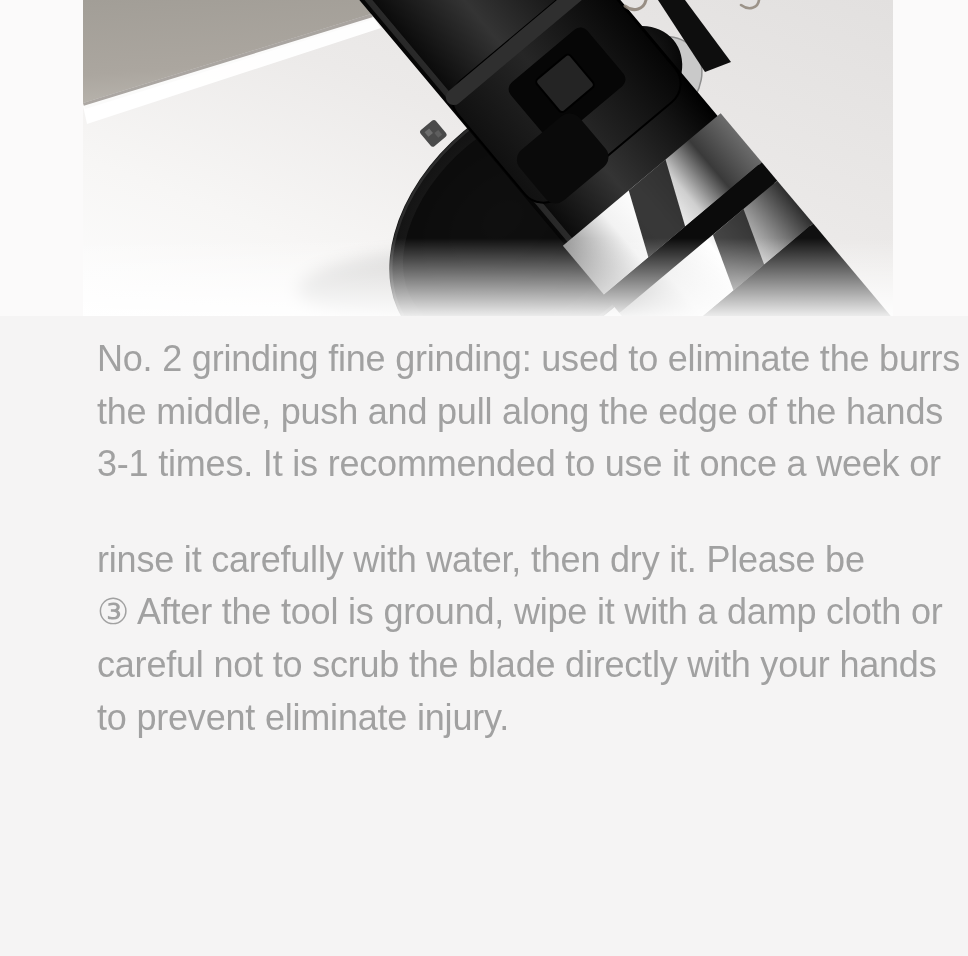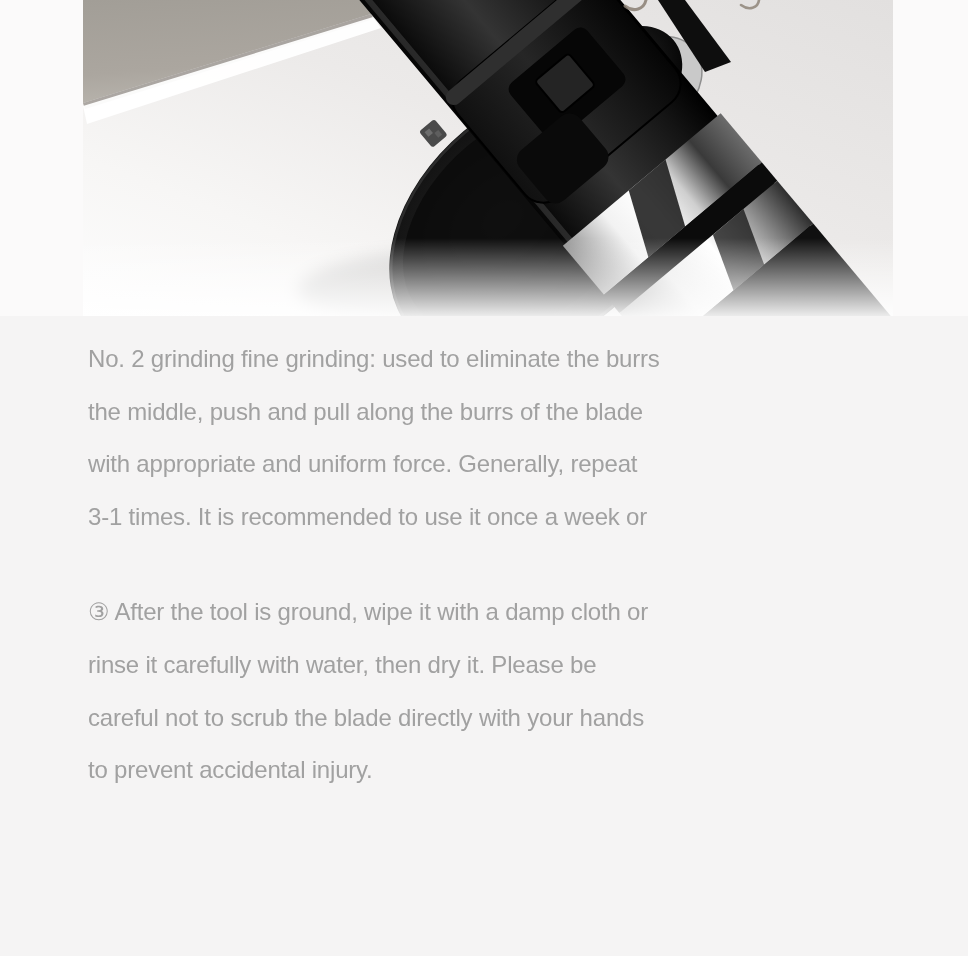--- a/index.html
+++ b/index.html
@@ -12,26 +12,27 @@
   .photo-wrap{
     position:relative;width:968px;height:316px;background:#fbfafa;
   }
   .photo-svg{position:absolute;left:83px;top:0;display:block;}
   .text-block{
     padding:17px 80px 0 88px;
   }
   .para{margin:0;}
   .para + .para{margin-top:43px;}
   .line{
-    font-size:24px;
+    font-size:36px;
     letter-spacing:-0.2px;
     font-weight:300;
     line-height:52.6px;
     color:#a1a1a1;
     white-space:nowrap;
+    margin-left:9px;
   }
 </style>
 </head>
 <body>
 
 <div class="photo-wrap">
   <svg class="photo-svg" width="810" height="316" viewBox="0 0 810 316" xmlns="http://www.w3.org/2000/svg">
     <defs>
       <linearGradient id="gBg" x1="1" y1="0" x2="0" y2="1">
         <stop offset="0" stop-color="#e2e0df"></stop>
@@ -151,23 +152,22 @@
       <path d="M676,0 C675,8 666,11 658,5" stroke-width="2.6" opacity="0.8"></path>
     </g>
 
     <rect x="0" y="238" width="810" height="78" fill="url(#gFade)"></rect>
   </svg>
 </div>
 
 <div class="text-block">
   <div class="para">
     <div class="line">No. 2 grinding fine grinding: used to eliminate the burrs</div>
-    <div class="line">the middle, push and pull along the burrs of the blade</div>
-    <div class="line">with appropriate and uniform force. Generally, repeat</div>
+    <div class="line">the middle, push and pull along the edge of the hands</div>
     <div class="line">3-1 times. It is recommended to use it once a week or</div>
   </div>
   <div class="para">
+    <div class="line">rinse it carefully with water, then dry it. Please be</div>
     <div class="line">③ After the tool is ground, wipe it with a damp cloth or</div>
-    <div class="line">rinse it carefully with water, then dry it. Please be</div>
     <div class="line">careful not to scrub the blade directly with your hands</div>
-    <div class="line">to prevent accidental injury.</div>
+    <div class="line">to prevent eliminate injury.</div>
   </div>
 </div>
 
 </body></html>

